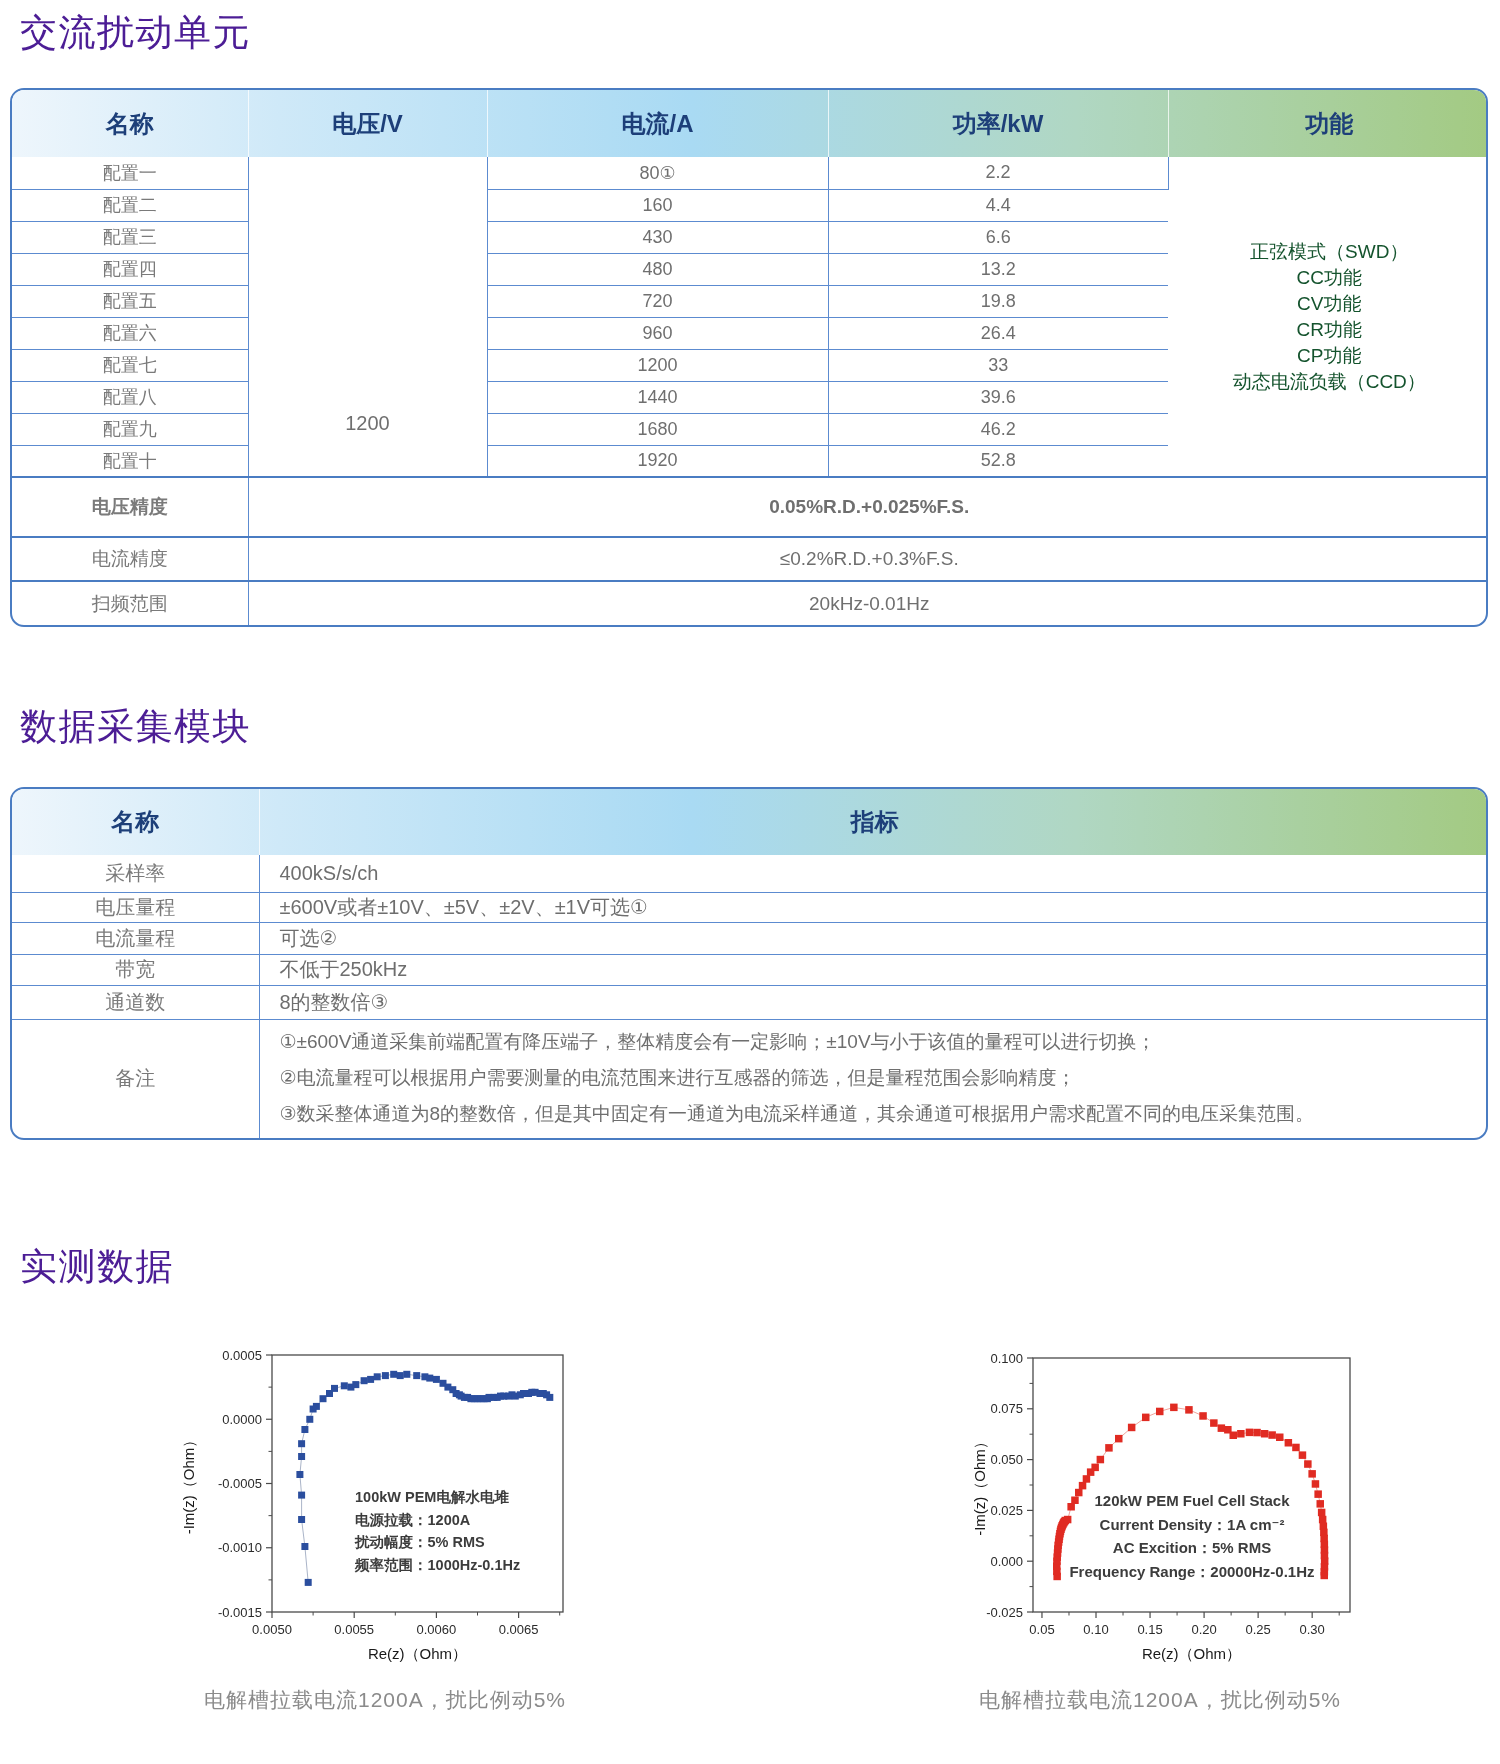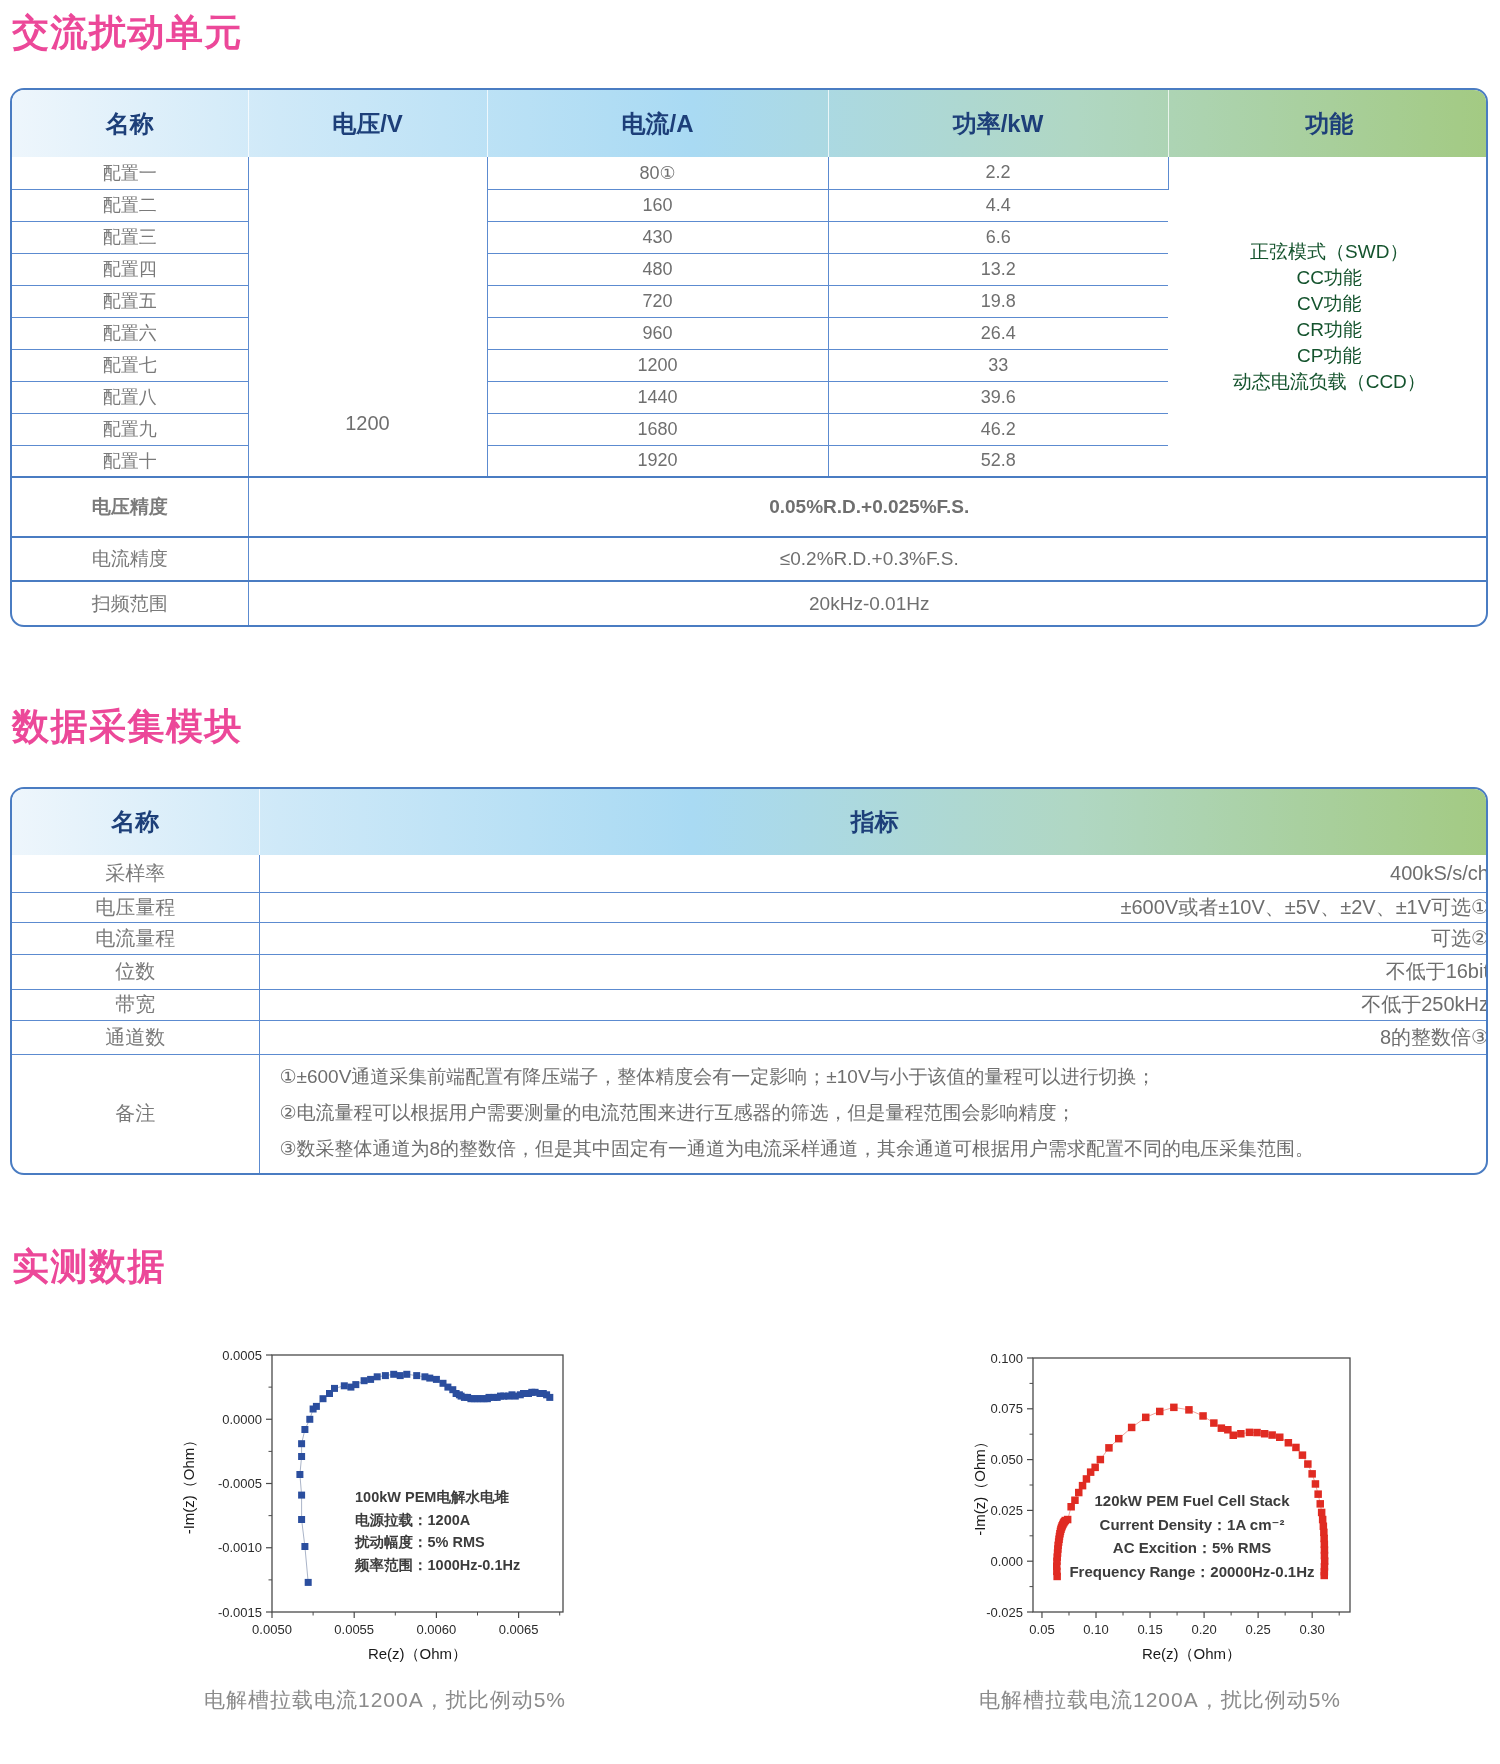--- a/index.html
+++ b/index.html
@@ -2,22 +2,22 @@
 <html><head>
 <meta charset="utf-8">
 <style>
   html,body{margin:0;padding:0;}
   body{
     width:1500px;height:1764px;position:relative;background:#ffffff;
     font-family:"Liberation Sans","DejaVu Sans",sans-serif;
     overflow:hidden;
   }
   .sec-title{
-    position:absolute;left:12px;
-    font-size:37px;font-weight:bold;color:#ec4899;letter-spacing:1.5px;
+    position:absolute;left:20px;
+    font-size:37px;font-weight:normal;color:#4c1d95;letter-spacing:1.5px;
     white-space:nowrap;
   }
   .tbl-wrap{
     position:absolute;left:10px;width:1478px;
     border:2px solid #4a7cc2;border-radius:14px;overflow:hidden;background:#fff;
     box-sizing:border-box;
   }
   table{width:100%;border-collapse:collapse;table-layout:fixed;}
   thead tr{
     background:linear-gradient(90deg,#eef6fc 0%,#cfe9f8 18%,#a9daf3 46%,#b0d7c3 72%,#a3ca82 100%);
@@ -35,21 +35,21 @@
   tr td:last-child{border-right:none;}
   tr:last-child td{border-bottom:none;}
   td.num{color:#6f6f6f;}
   td.vcell{position:relative;border-bottom:none;}
   td.vcell span{position:absolute;left:0;right:0;top:80%;font-size:20px;color:#6f6f6f;}
   td.fcell{border-bottom:none;padding:0;}
   .fcell-inner{display:flex;flex-direction:column;justify-content:space-evenly;height:100%;}
   .fcell-inner div{font-size:19px;color:#14532d;}
   tr.spec td{border-top:2px solid #4a7cc2;font-size:19px;}
   .t2 td.lbl{font-size:20px;}
-  .t2 td.val{text-align:right;padding-left:20px;font-size:20px;color:#6e6e6e;}
+  .t2 td.val{text-align:left;padding-left:20px;font-size:20px;color:#6e6e6e;}
   .t2 td.remark{text-align:left;padding:4px 10px 6px 20px;}
   .t2 td.remark div{font-size:19px;line-height:36px;color:#6e6e6e;white-space:nowrap;}
   .chart{position:absolute;}
   svg{font-family:"Liberation Sans","DejaVu Sans",sans-serif;}
   .chart-caption{
     position:absolute;top:1686px;text-align:center;
     font-size:21px;color:#8b8b8b;letter-spacing:1px;
   }
 </style>
 </head>
@@ -174,24 +174,20 @@
           <td class="lbl">采样率</td>
           <td class="val">400kS/s/ch</td>
         </tr>
         <tr style="height: 30px;">
           <td class="lbl">电压量程</td>
           <td class="val">±600V或者±10V、±5V、±2V、±1V可选①</td>
         </tr>
         <tr style="height: 32px;">
           <td class="lbl">电流量程</td>
           <td class="val">可选②</td>
-        </tr>
-        <tr style="height: 35px;">
-          <td class="lbl">位数</td>
-          <td class="val">不低于16bit</td>
         </tr>
         <tr style="height: 31px;">
           <td class="lbl">带宽</td>
           <td class="val">不低于250kHz</td>
         </tr>
         <tr style="height: 34px;">
           <td class="lbl">通道数</td>
           <td class="val">8的整数倍③</td>
         </tr>
         <tr style="height: 110px;">

